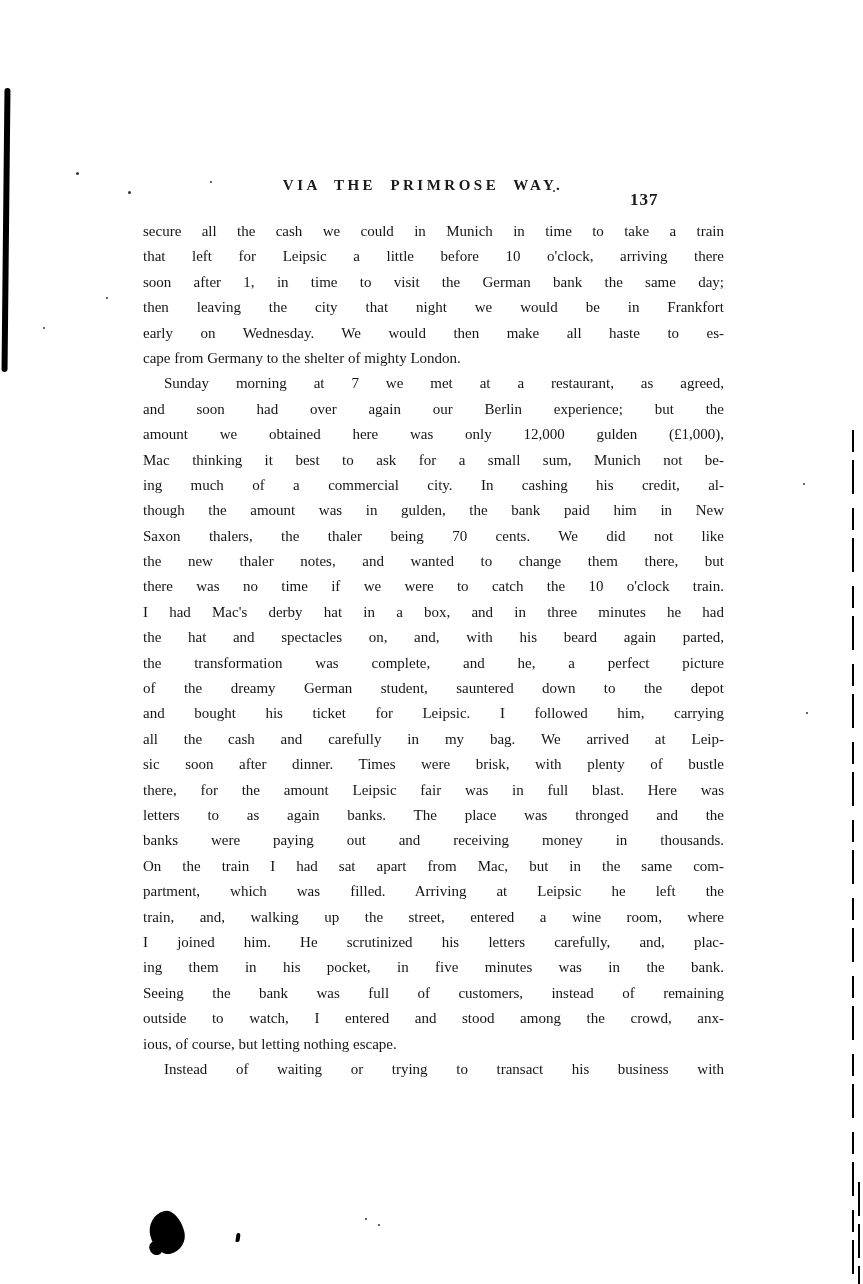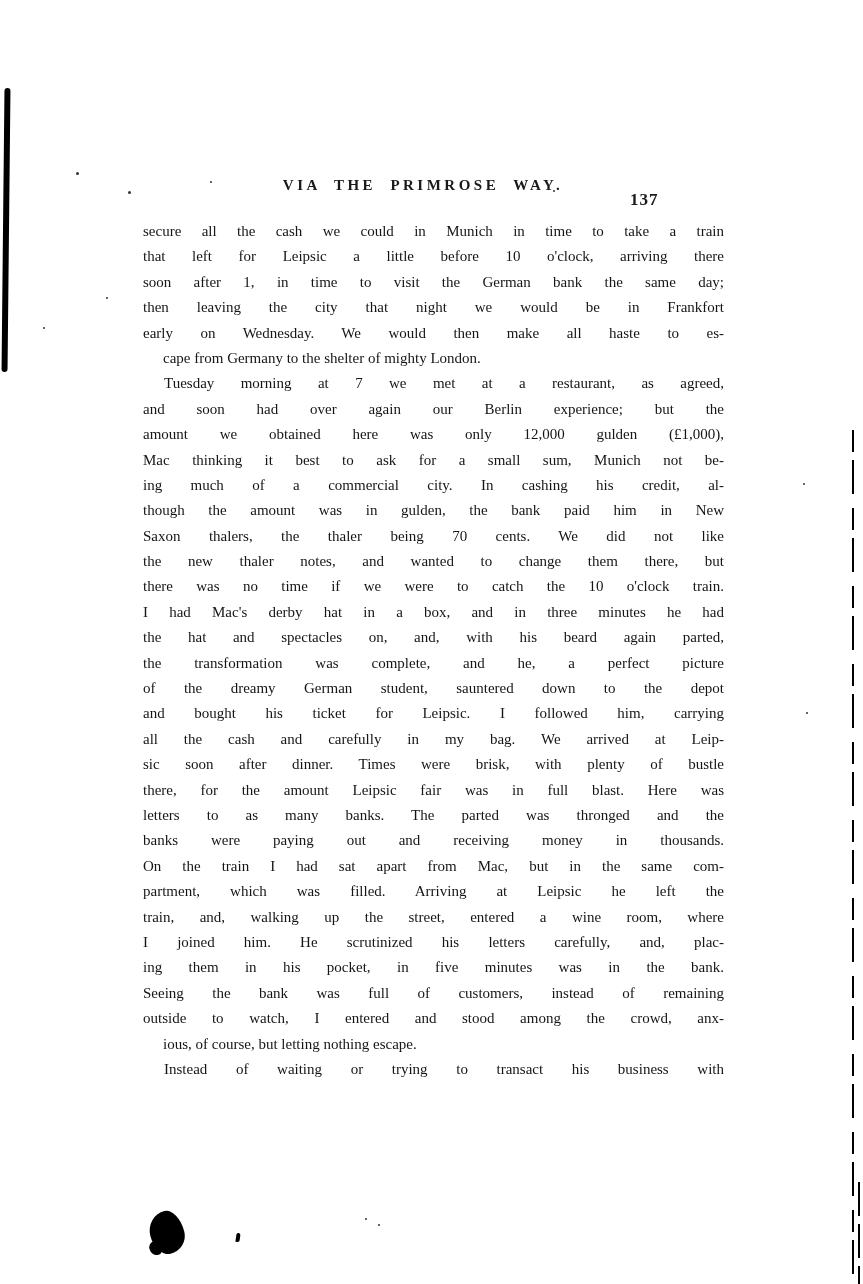--- a/index.html
+++ b/index.html
@@ -54,21 +54,20 @@
     text-align: justify;
     text-align-last: justify;
     white-space: nowrap;
     height: 25.4px;
     overflow: visible;
   }
   .line.no-justify {
     text-align: left;
     text-align-last: left;
     white-space: normal;
-    margin-left: 20px;
   }
   .line.indent {
     text-indent: 21px;
   }
 
   
   .binding-mark {
     position: absolute;
     left: 3px;
     top: 88px;
@@ -150,38 +149,38 @@
   <div class="running-title">VIA THE PRIMROSE WAY.</div>
   <div class="page-number">137</div>
 
   <div class="body-text">
       <div class="line">secure all the cash we could in Munich in time to take a train</div>
       <div class="line">that left for Leipsic a little before 10 o'clock, arriving there</div>
       <div class="line">soon after 1, in time to visit the German bank the same day;</div>
       <div class="line">then leaving the city that night we would be in Frankfort</div>
       <div class="line">early on Wednesday.  We would then make all haste to es-</div>
       <div class="line no-justify">cape from Germany to the shelter of mighty London.</div>
-      <div class="line indent">Tuesday morning at 7 we met at a restaurant, as agreed,</div>
+      <div class="line indent">Sunday morning at 7 we met at a restaurant, as agreed,</div>
       <div class="line">and soon had over again our Berlin experience;  but the</div>
       <div class="line">amount we obtained here was only 12,000 gulden (£1,000),</div>
       <div class="line">Mac thinking it best to ask for a small sum, Munich not be-</div>
       <div class="line">ing much of a commercial city.  In cashing his credit, al-</div>
       <div class="line">though the amount was in gulden, the bank paid him in New</div>
       <div class="line">Saxon thalers, the thaler being 70 cents.  We did not like</div>
       <div class="line">the new thaler notes, and wanted to change them there, but</div>
       <div class="line">there was no time if we were to catch the 10 o'clock train.</div>
       <div class="line">I had Mac's derby hat in a box, and in three minutes he had</div>
       <div class="line">the hat and spectacles on, and, with his beard again parted,</div>
       <div class="line">the transformation was complete, and he, a perfect picture</div>
       <div class="line">of the dreamy German student, sauntered down to the depot</div>
       <div class="line">and bought his ticket for Leipsic.  I followed him, carrying</div>
       <div class="line">all the cash and carefully in my bag.  We arrived at Leip-</div>
       <div class="line">sic soon after dinner.  Times were brisk, with plenty of bustle</div>
       <div class="line">there, for the amount Leipsic fair was in full blast.  Here was</div>
-      <div class="line">letters to as many banks.  The parted was thronged and the</div>
+      <div class="line">letters to as again banks.  The place was thronged and the</div>
       <div class="line">banks were paying out and receiving money in thousands.</div>
       <div class="line">On the train I had sat apart from Mac, but in the same com-</div>
       <div class="line">partment, which was filled.  Arriving at Leipsic he left the</div>
       <div class="line">train, and, walking up the street, entered a wine room, where</div>
       <div class="line">I joined him.  He scrutinized his letters carefully, and, plac-</div>
       <div class="line">ing them in his pocket, in five minutes was in the bank.</div>
       <div class="line">Seeing the bank was full of customers, instead of remaining</div>
       <div class="line">outside to watch, I entered and stood among the crowd, anx-</div>
       <div class="line no-justify">ious, of course, but letting nothing escape.</div>
       <div class="line indent">Instead of waiting or trying to transact his business with</div>

